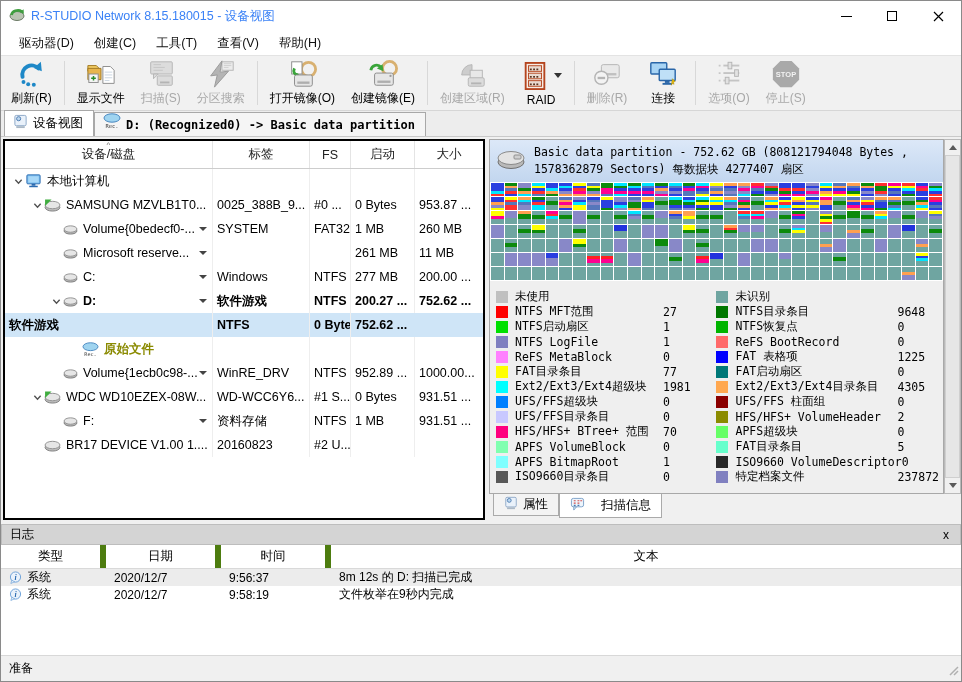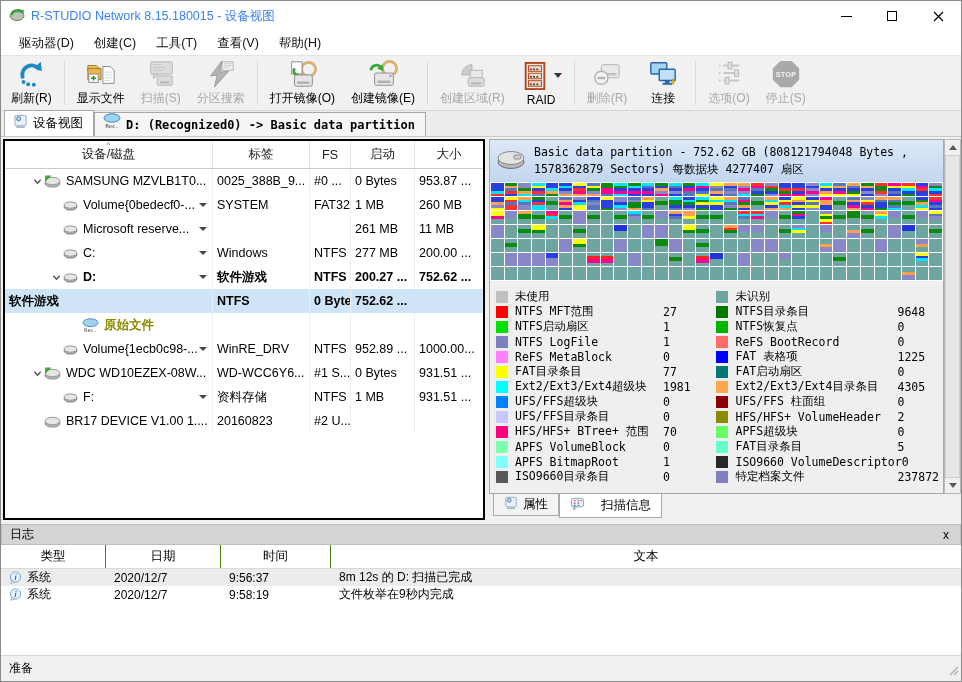--- a/index.html
+++ b/index.html
@@ -90,21 +90,21 @@
   .rtab { display:flex; align-items:center; gap:5px; font-size:12.5px; padding:3px 10px; height:22px;
           border:1px solid #aaa; border-top:none; background:#f3f3f3; cursor:pointer; }
   .rtab.active { background:#fff; height:24px;gap:16px; }
 
   
   .log-panel { height:134px; flex:0 0 auto; background:#fff; border-top:3px solid #f0f0f0; display:flex; flex-direction:column; }
   .log-titlebar { height:21px; background:#d4d4d4; border:1px solid #bdbdbd; display:flex; align-items:center;
                   padding:0 8px; font-size:12px; color:#000; flex:0 0 auto; }
   .log-close { margin-left:auto; font-size:12px; cursor:pointer; padding:0 3px; }
   .log-header { display:grid; grid-template-columns:105px 115px 110px 1fr; height:24px; border-bottom:1px solid #d9d9d9; flex:0 0 auto; }
-  .lh-cell { display:flex; align-items:center; justify-content:center; font-size:12.5px; border-right:1px solid #4d7c0f; }
+  .lh-cell { display:flex; align-items:center; justify-content:center; font-size:12.5px; border-right:6px solid #4d7c0f; }
   .log-row { display:grid; grid-template-columns:105px 115px 110px 1fr; height:17px; font-size:12px; align-items:center; }
   .log-row.alt { background:#ececec; }
   .log-cell { padding:0 8px; white-space:nowrap; overflow:hidden; display:flex; align-items:center; gap:5px; }
 
   
   .statusbar { height:26px; flex:0 0 auto; background:#f0f0f0; border-top:1px solid #d8d8d8;
                display:flex; align-items:center; padding:0 8px; font-size:12px; position:relative; }
   .grip { position:absolute; right:2px; bottom:2px; }
 </style>
 </head>
@@ -340,20 +340,43 @@
             <span>FS</span>
           </div>
         <div class="th-cell">
             <span>启动</span>
           </div>
         <div class="th-cell" style="border-right:none">
             <span>大小</span>
           </div>
       </div>
       <div id="treeRows">
+          <div class="tree-row">
+            <div class="tree-cell name">
+              <span class="lvl-spacer" style="width: 6px;"></span>
+              <span class="chev">
+                <svg width="9" height="9" viewBox="0 0 10 10">
+                  <polyline points="1.5,3 5,7 8.5,3" fill="none" stroke="#505050" stroke-width="1.5"></polyline>
+                </svg>
+              </span>
+              <span class="t-icon">
+                <svg width="17" height="16" viewBox="0 0 18 16">
+                  <rect x="2" y="1.5" width="14" height="9.5" rx="1" fill="#7ec0f0" stroke="#2a6ab0"></rect>
+                  <rect x="3.5" y="3" width="11" height="6.5" fill="#a8d8f8"></rect>
+                  <rect x="7" y="11" width="4" height="2" fill="#2a6ab0"></rect>
+                  <rect x="4.5" y="13" width="9" height="1.6" fill="#2a6ab0"></rect>
+                </svg>
+              </span>
+              <span>本地计算机</span>
+            </div>
+            <div class="tree-cell"></div>
+            <div class="tree-cell"></div>
+            <div class="tree-cell"></div>
+            <div class="tree-cell" style="border-right: none;"></div>
+          </div>
           <div class="tree-row">
             <div class="tree-cell name">
               <span class="lvl-spacer" style="width: 25px;"></span>
               <span class="chev">
                 <svg width="9" height="9" viewBox="0 0 10 10">
                   <polyline points="1.5,3 5,7 8.5,3" fill="none" stroke="#505050" stroke-width="1.5"></polyline>
                 </svg>
               </span>
               <span class="t-icon">
                 <svg width="17" height="13" viewBox="0 0 18 14">

